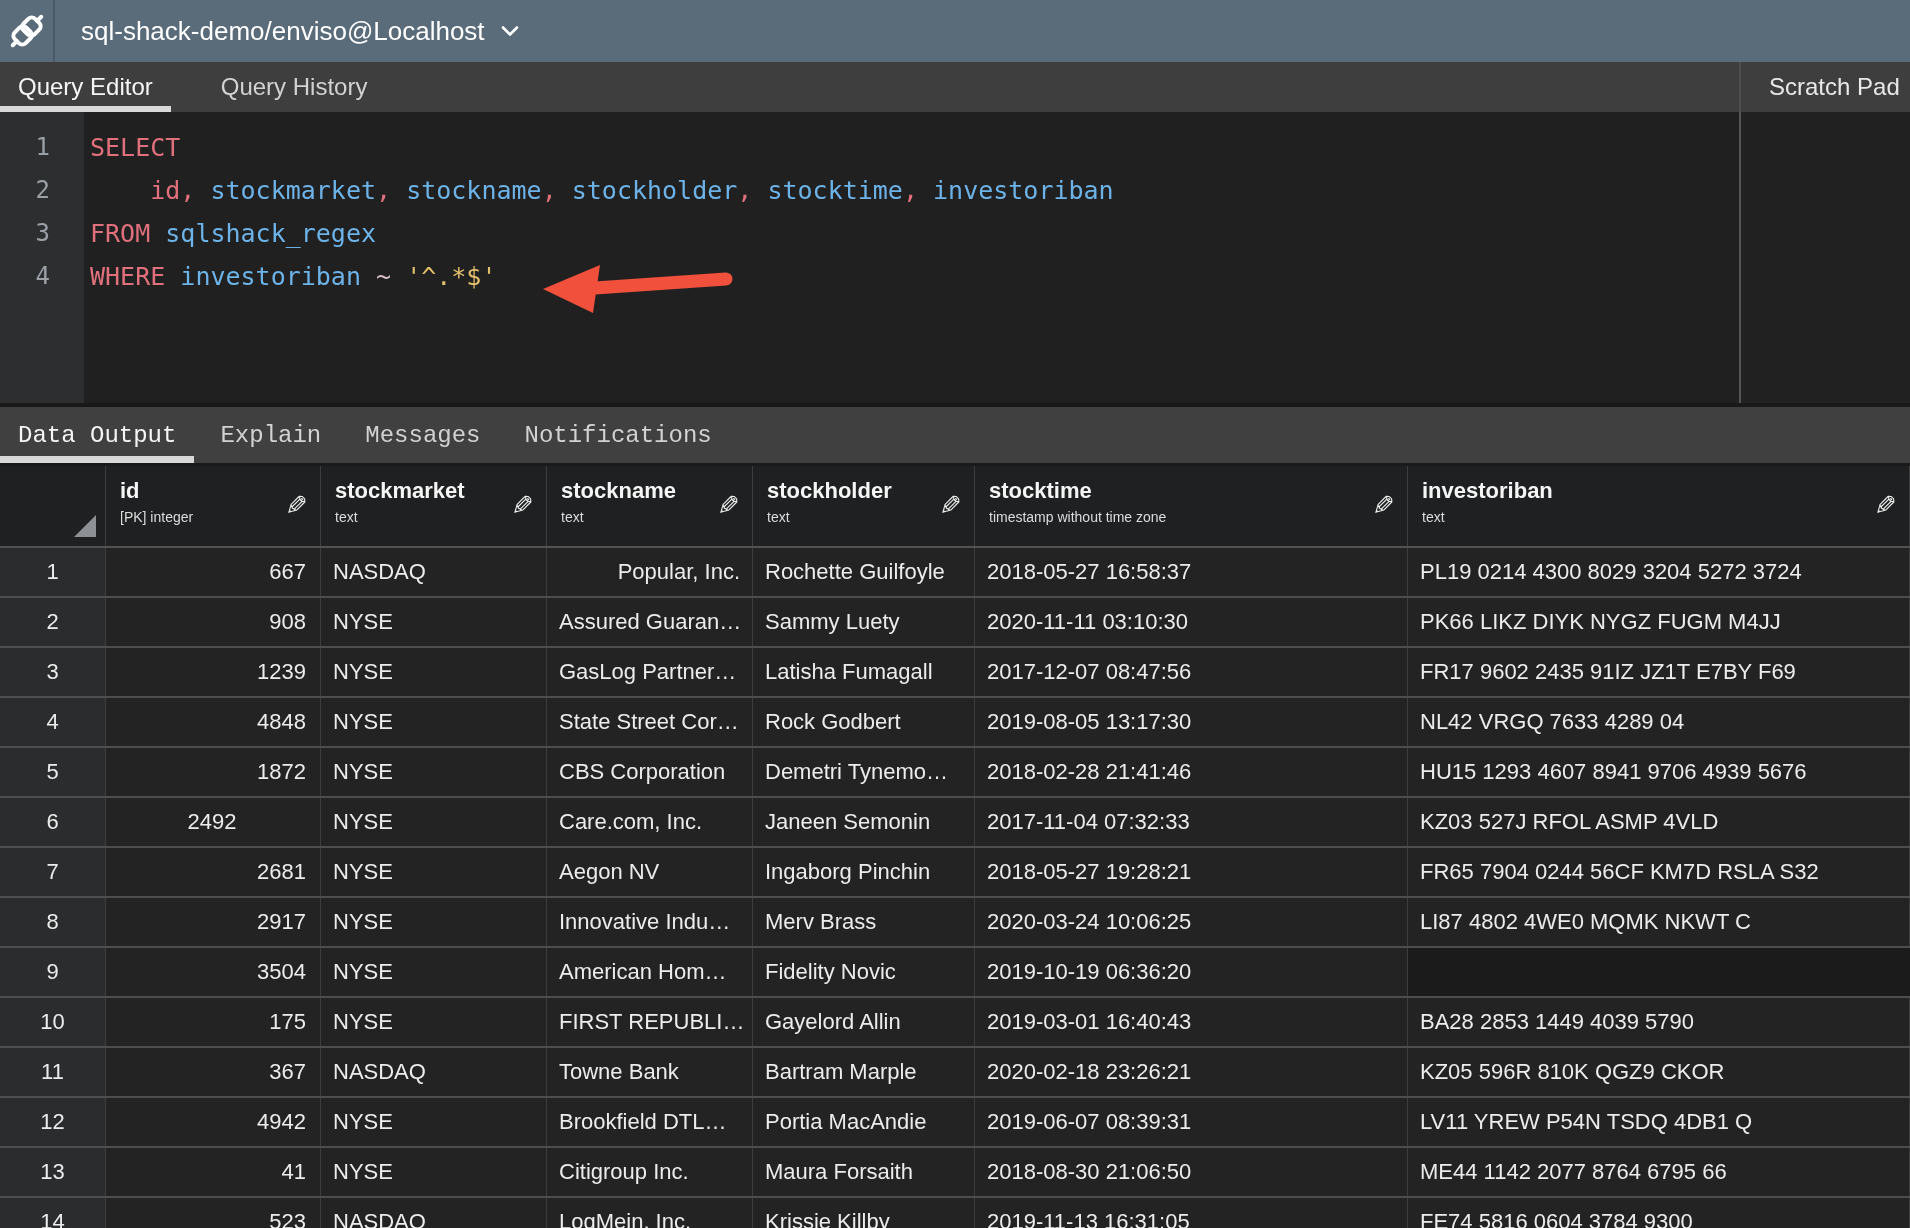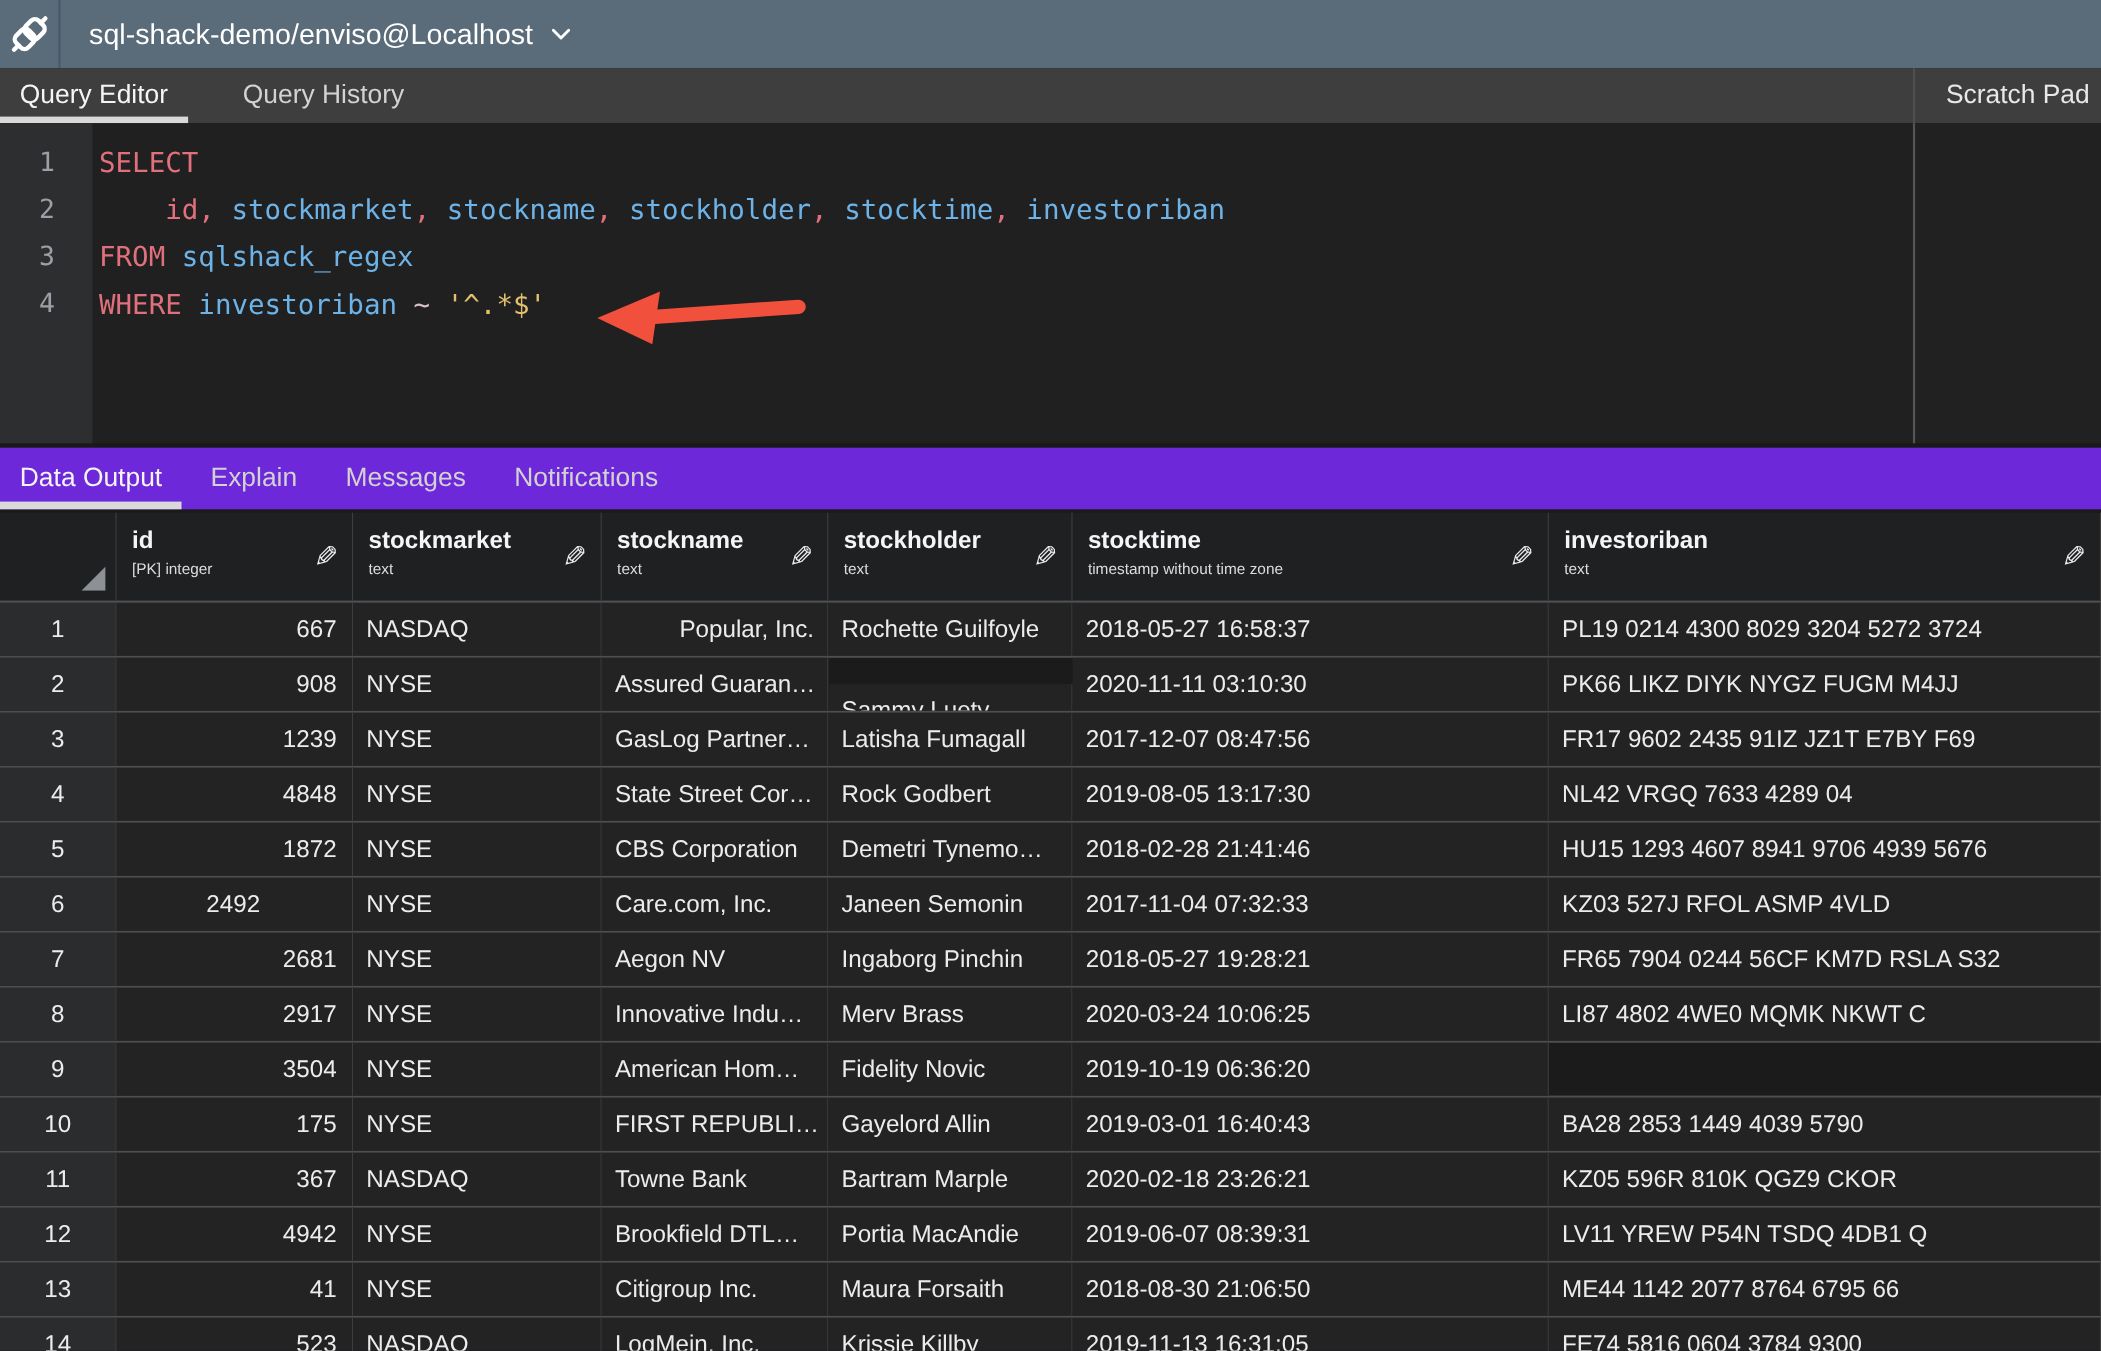--- a/index.html
+++ b/index.html
@@ -31,21 +31,21 @@
   .tk-kw{color:#e0707b;}
   .tk-id{color:#6db3e8;}
   .tk-str{color:#e2c06c;}
   .tk-op{color:#d8c0c4;}
   .tk-pl{color:#d4d4d4;}
   .vdivider{position:absolute;left:1739px;top:0;width:2px;height:100%;background:#555555;}
   .scratch{flex:1;background:#212122;}
   .arrow-overlay{position:absolute;left:540px;top:146px;width:200px;height:58px;pointer-events:none;}
   
   .hdivider{height:4px;background:#191919;}
-  .outbar{height:56px;background:#6d28d9;display:flex;position:relative;}
+  .outbar{height:56px;background:#404040;display:flex;position:relative;font-family:Liberation Mono, monospace;}
   .outbar .tab.active::after{height:7px;}
   
   .grid{background:#1b1b1c;}
   .ghead{display:flex;height:85px;border-top:3px solid #1a1a1a;border-bottom:2px solid #525252;box-sizing:border-box;background:#1f2021;}
   .gcol{position:relative;border-right:1px solid #3e3e3e;box-sizing:border-box;padding:12px 0 0 14px;cursor:pointer;}
   .gcol .nm{font-weight:bold;font-size:22px;color:#f5f5f5;white-space:nowrap;overflow:hidden;}
   .gcol .tp{font-size:14px;color:#dcdcdc;margin-top:5px;white-space:nowrap;overflow:hidden;}
   .gcol.corner{padding:0;}
   .corner-tri{position:absolute;right:9px;bottom:9px;}
   .pencil{position:absolute;right:12px;top:50%;transform:translateY(-50%) scaleX(-1);font-size:27px;color:#eeeeee;cursor:pointer;}
@@ -175,21 +175,21 @@
         <div class="gcell" style="width: 206px; text-align: right;">Popular, Inc.</div>
         <div class="gcell" style="width: 222px;">Rochette Guilfoyle</div>
         <div class="gcell" style="width: 433px;">2018-05-27 16:58:37</div>
         <div class="gcell" style="width: 502px;">PL19 0214 4300 8029 3204 5272 3724</div>
       </div>
       <div class="grow">
         <div class="gcell rownum" style="width: 106px;">2</div>
         <div class="gcell num" style="width: 215px;">908</div>
         <div class="gcell" style="width: 226px;">NYSE</div>
         <div class="gcell" style="width: 206px;">Assured Guaran…</div>
-        <div class="gcell" style="width: 222px; margin-top: 24px;">Sammy Luety</div>
+        <div class="gcell" style="width: 222px;">Sammy Luety</div>
         <div class="gcell" style="width: 433px;">2020-11-11 03:10:30</div>
         <div class="gcell" style="width: 502px;">PK66 LIKZ DIYK NYGZ FUGM M4JJ</div>
       </div>
       <div class="grow">
         <div class="gcell rownum" style="width: 106px;">3</div>
         <div class="gcell num" style="width: 215px;">1239</div>
         <div class="gcell" style="width: 226px;">NYSE</div>
         <div class="gcell" style="width: 206px;">GasLog Partner…</div>
         <div class="gcell" style="width: 222px;">Latisha Fumagall</div>
         <div class="gcell" style="width: 433px;">2017-12-07 08:47:56</div>

